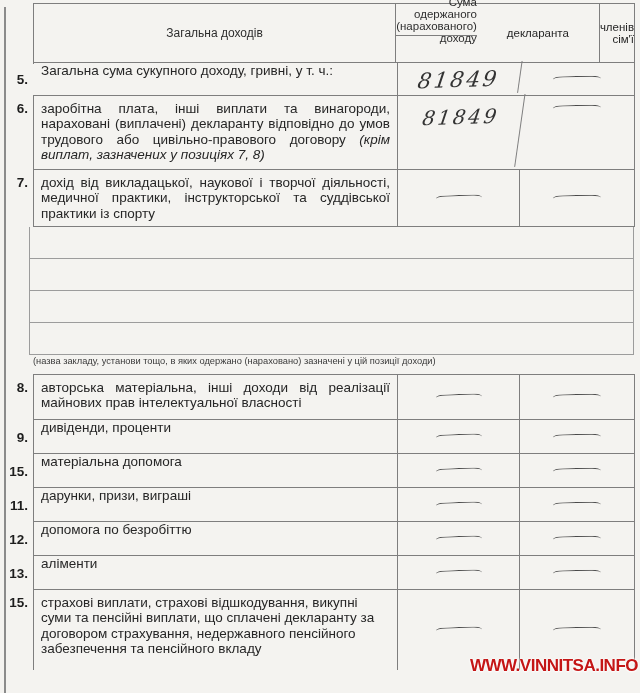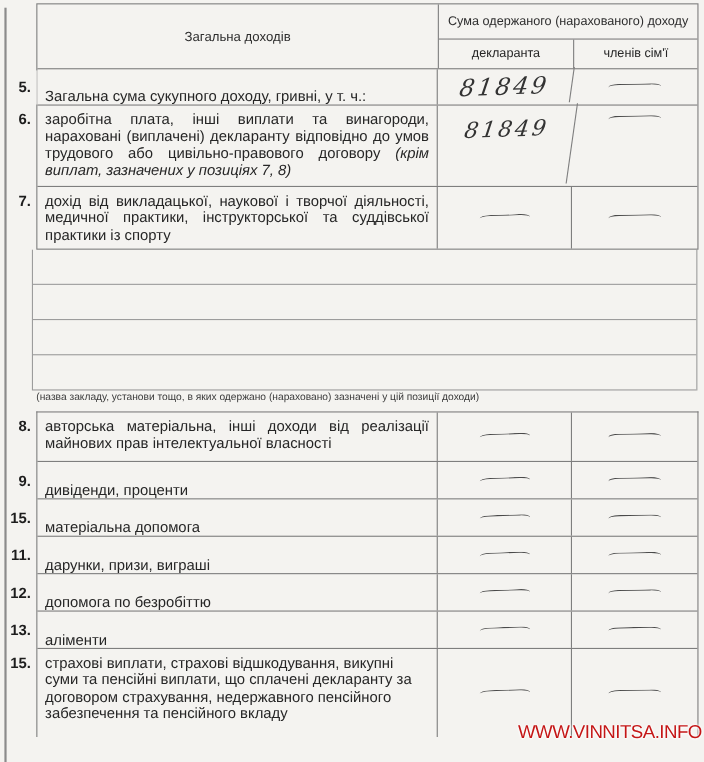--- a/index.html
+++ b/index.html
@@ -9,37 +9,37 @@
     color:#262626;
   }
   .edge-left { position:absolute; left:4px; top:7px; width:2px; height:686px; background:#8b8b8b; }
 
   .tbl { position:absolute; left:33px; border:1px solid #7e7e7e; box-sizing:content-box; }
   .tbl-top { top:3px; width:600px; }
   .tbl-bot { top:374px; width:600px; border-bottom:none; }
 
   .hdr { display:flex; height:58px; border-bottom:1px solid #7e7e7e; }
   .hdr-left { width:364px; border-right:1px solid #7e7e7e; display:flex; align-items:center; justify-content:center; font-size:12px; color:#2e2e2e; }
-  .hdr-right { flex:1; display:flex; flex-direction:column;text-align:right; }
+  .hdr-right { flex:1; display:flex; flex-direction:row;text-align:right; }
   .hdr-sum { height:31px; border-bottom:1px solid #7e7e7e; display:flex; align-items:center; justify-content:center; font-size:11.5px; color:#2e2e2e; }
   .hdr-sub { flex:1; display:flex; }
   .hdr-decl { width:122px; border-right:1px solid #7e7e7e; display:flex; align-items:center; justify-content:center; font-size:11.5px; }
   .hdr-fam { flex:1; display:flex; align-items:center; justify-content:center; font-size:11.5px; }
 
   .trow { position:relative; display:flex; border-bottom:1px solid #7e7e7e; }
   .tbl .trow:last-child { border-bottom:none; }
   .r5 { height:32px; } .r6 { height:73px; } .r7 { height:56px; }
   .r8 { height:44px; } .rs { height:33px; } .r15 { height:80px; }
 
   .num { position:absolute; left:-31px; width:25px; text-align:right; font-weight:bold; font-size:13.5px; color:#1d1d1d; }
   .r-single .num { top:50%; transform:translateY(-50%); }
   .r-multi .num { top:5px; }
 
   .c-desc { width:364px; border-right:1px solid #7e7e7e; font-size:13.5px; line-height:15.3px; padding:0 7px; box-sizing:border-box; }
-  .r-single .c-desc { display:flex; align-items:flex-end; }
+  .r-single .c-desc { display:flex; align-items:flex-start; }
   .r-multi .c-desc { padding-top:5px; }
   .just { text-align:justify; }
   .it { font-style:italic; }
 
   .c-v1 { width:122px; border-right:1px solid #7e7e7e; box-sizing:border-box; }
   .c-v2 { flex:1; }
   .val { display:flex; align-items:center; justify-content:center; }
   .r6 .val { align-items:flex-start; padding-top:9px; }
 
   .hand { font-family:"DejaVu Serif","Liberation Serif",serif; font-style:italic; font-size:20px; letter-spacing:2.5px; color:#333; transform:skewX(-10deg) rotate(-2deg); }
@@ -48,21 +48,21 @@
   .stroke { display:block; width:46px; height:5px; border-top:1.6px solid #4a4a4a; border-radius:50%/120%; transform:rotate(-2deg); }
   .c-v2 .stroke { width:48px; transform:rotate(-1.2deg); }
 
   .mask-r5 { position:absolute; left:33px; top:64px; width:1.4px; height:31px; background:#f4f3f0; z-index:2; }
 
   .blanks { position:absolute; left:29px; top:227px; width:605px; border-left:1px solid #9c9c9c; border-right:1px solid #9c9c9c; box-sizing:border-box; }
   .blank-row { height:31px; border-bottom:1px solid #9c9c9c; }
 
   .caption { position:absolute; left:33px; top:356px; width:600px; font-size:9.3px; color:#3a3a3a; }
 
-  .watermark { position:absolute; top:656px; right:2px; font-size:17px; font-weight:normal; letter-spacing:-0.5px; z-index:5;
+  .watermark { position:absolute; top:656px; right:2px; font-size:17px; font-weight:bold; letter-spacing:-0.5px; z-index:5;
     text-shadow:0 0 2px #fff, 0 0 3px #fff, 0 1px 2px #fff; }
 </style>
 </head>
 <body>
 
 <div class="page">
   <div class="edge-left"></div>
 
   <div class="tbl tbl-top">
     <div class="hdr">

